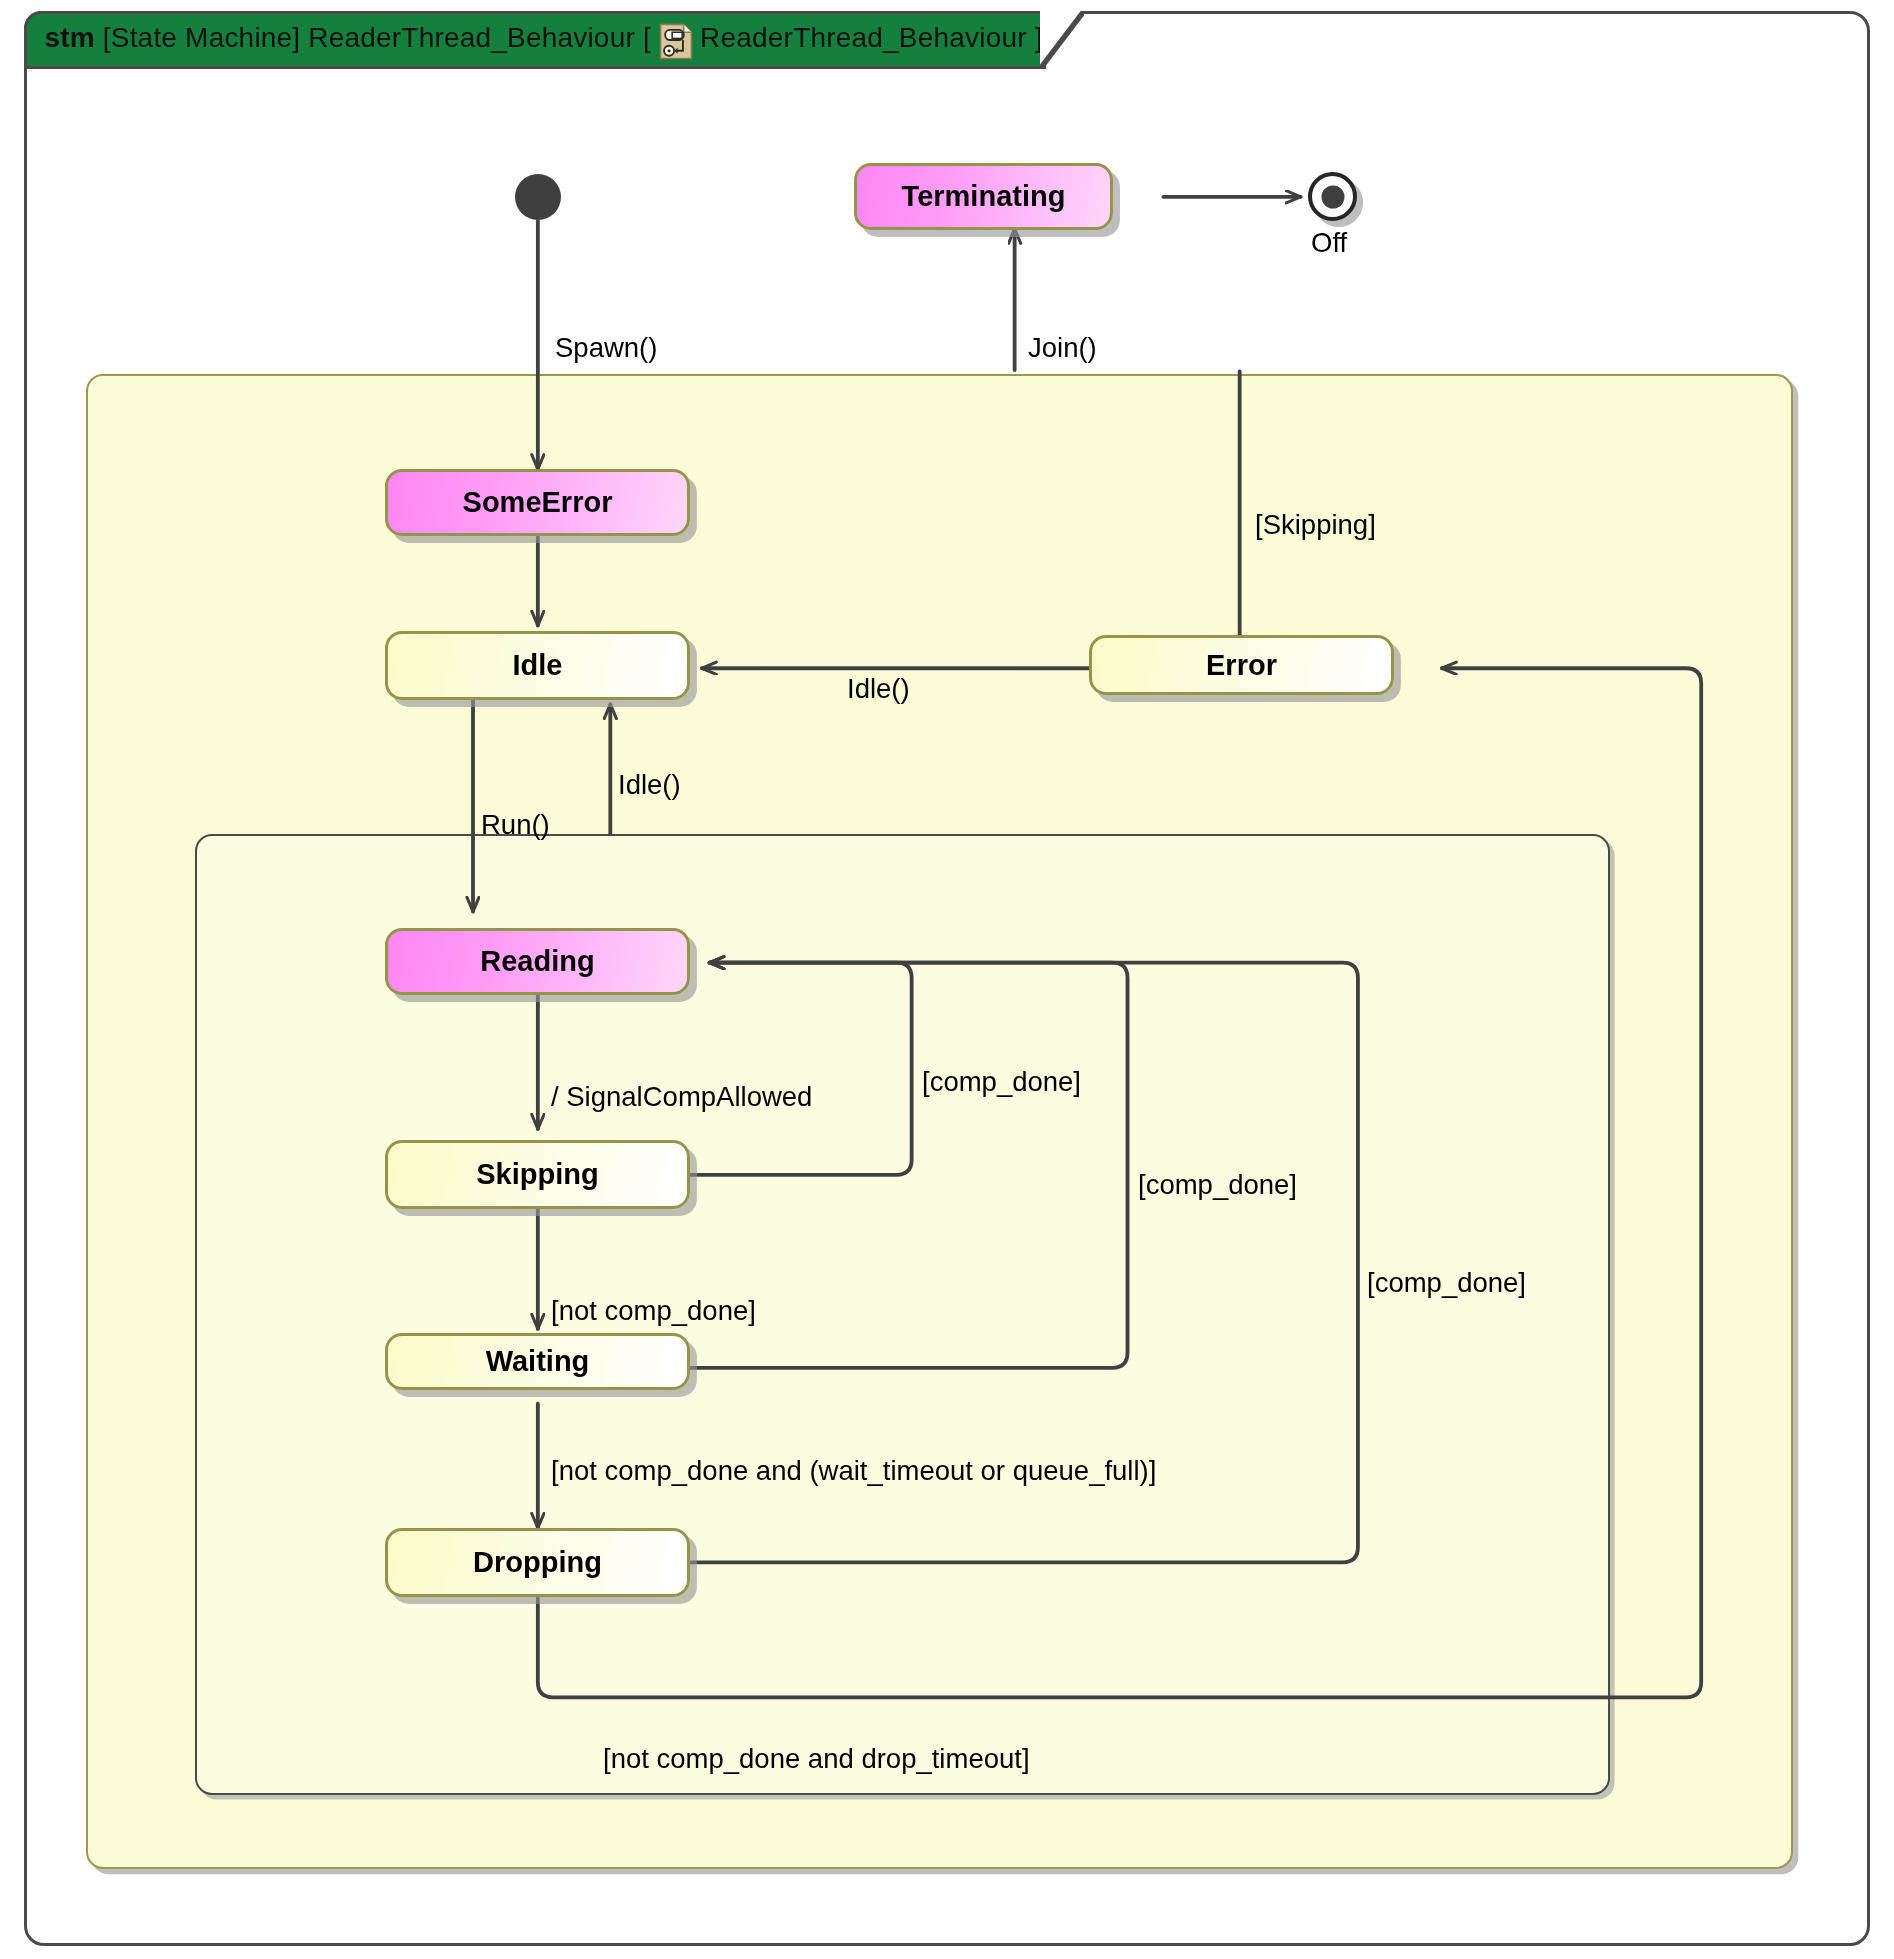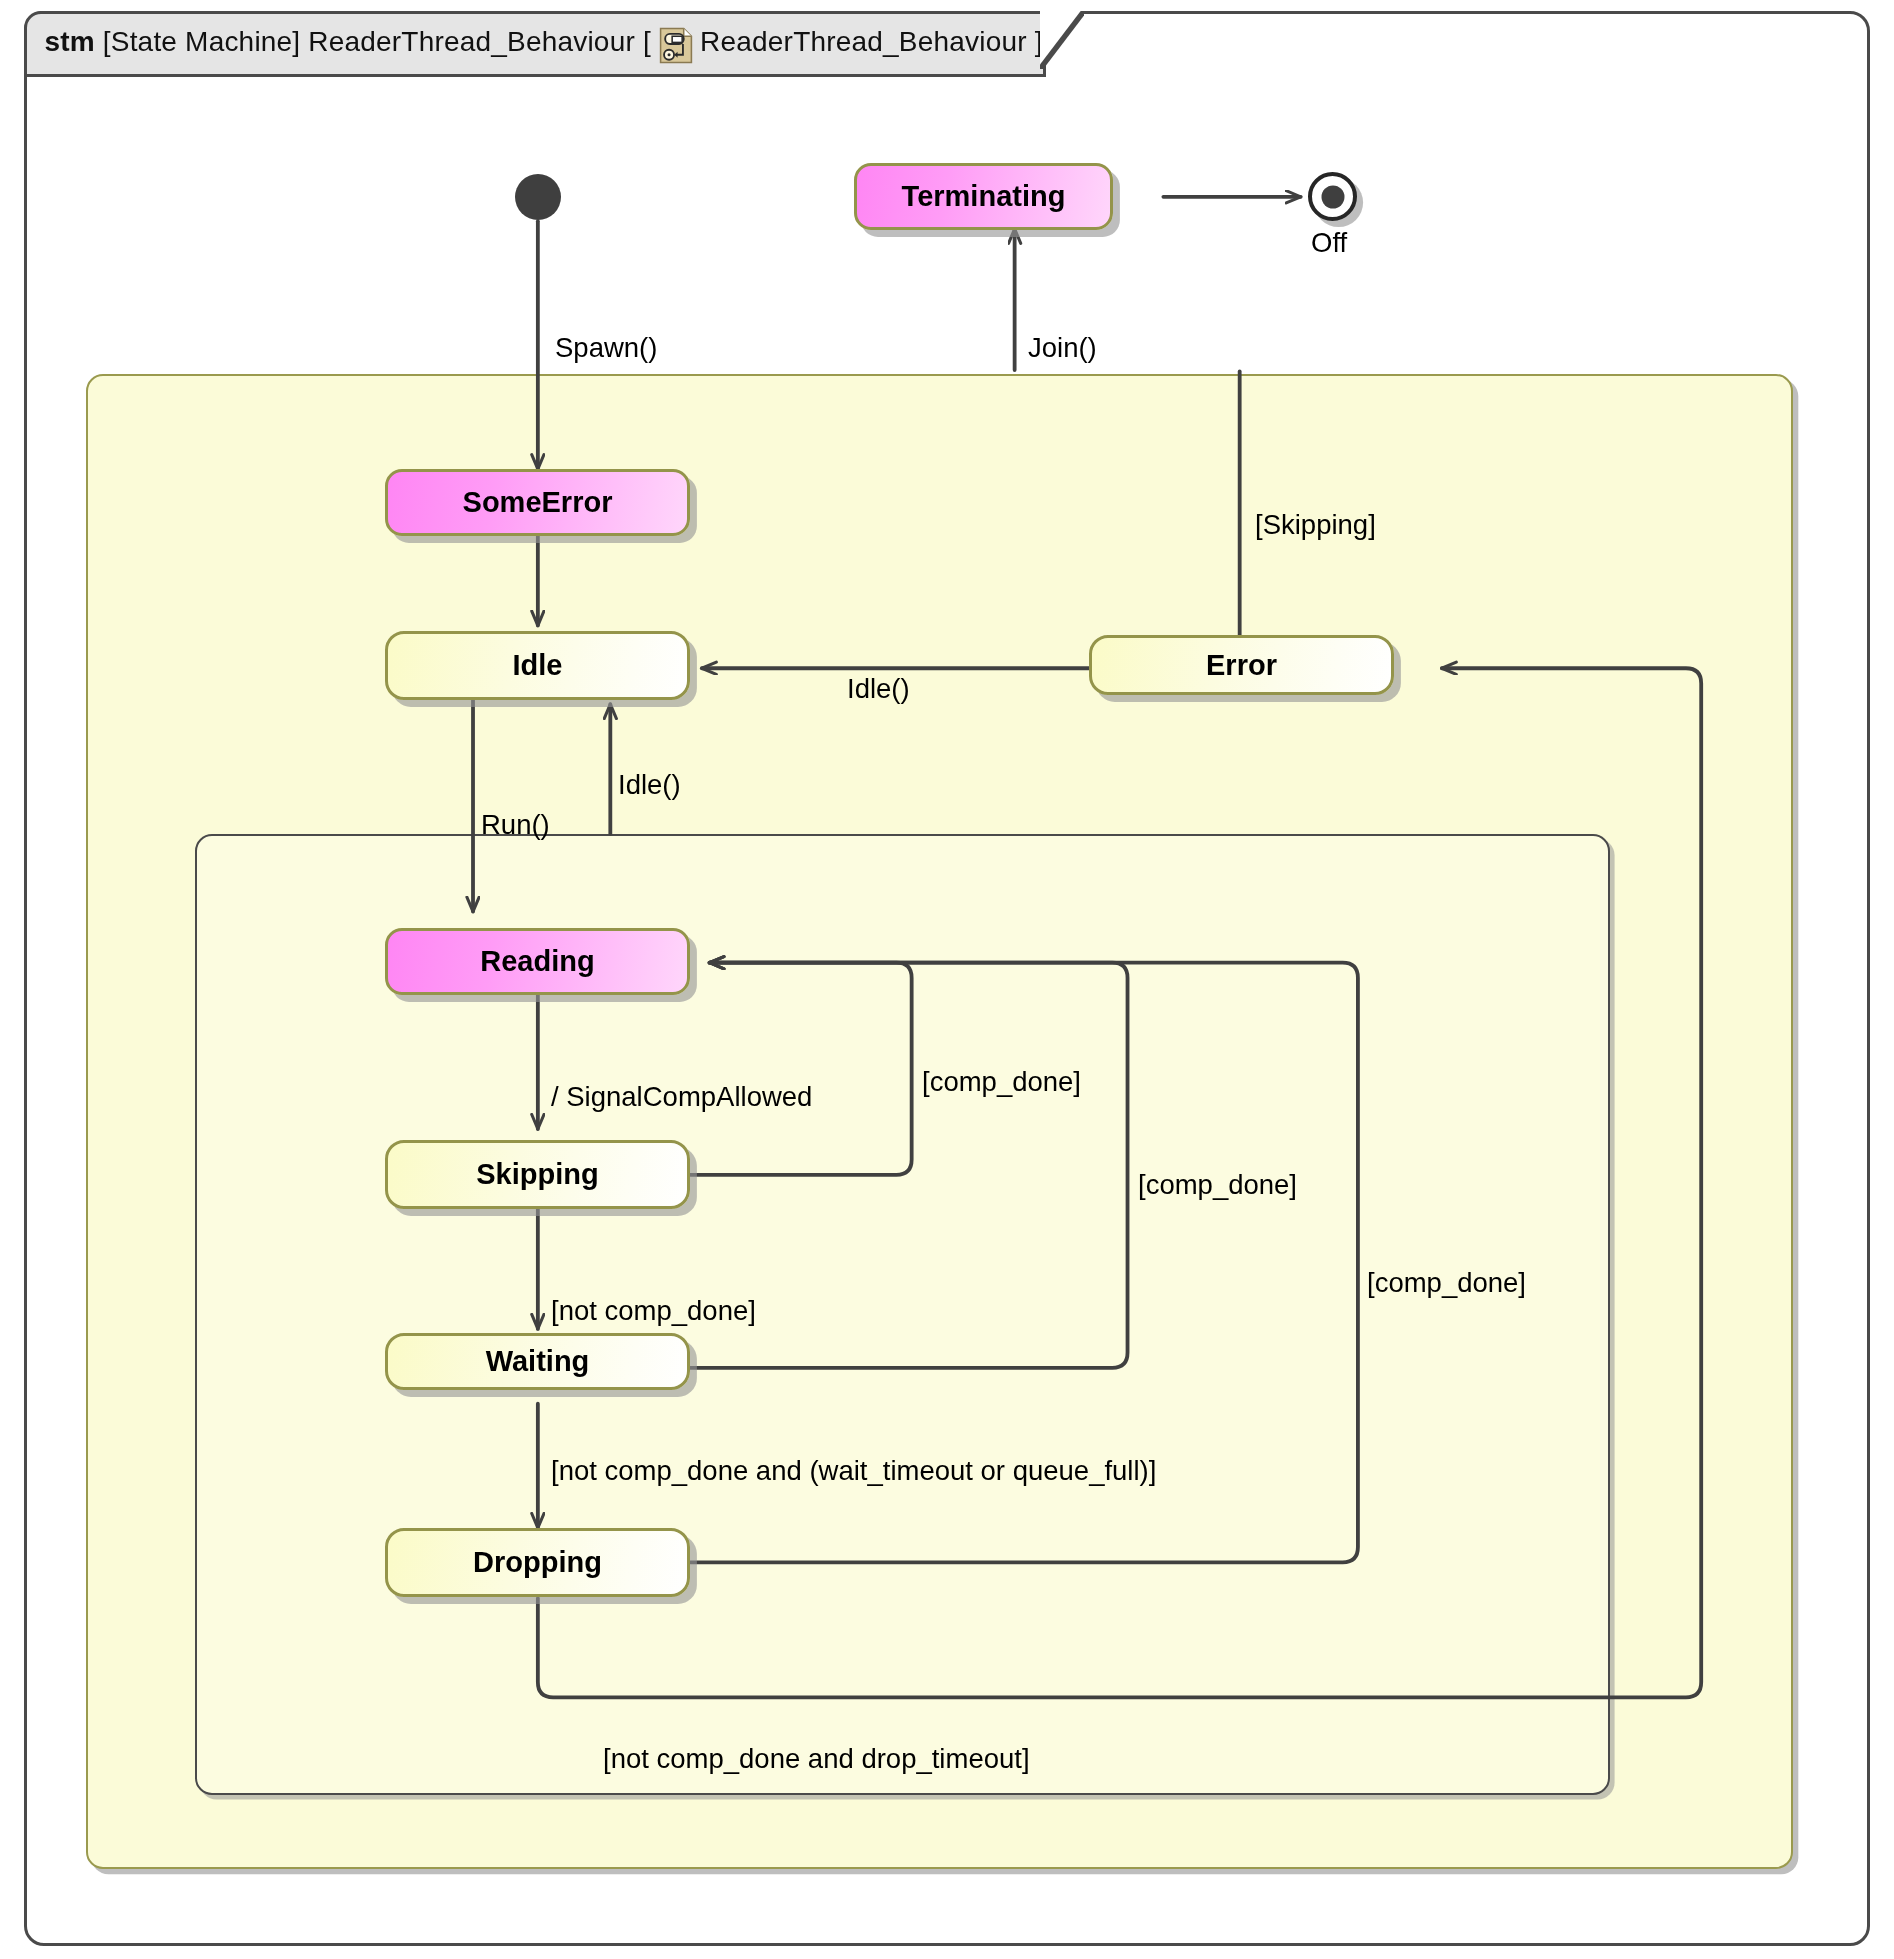--- a/index.html
+++ b/index.html
@@ -5,23 +5,23 @@
   html,body{margin:0;padding:0;background:#ffffff;}
   body{width:1895px;height:1959px;font-family:"Liberation Sans",sans-serif;}
   #stage{position:relative;width:1895px;height:1959px;overflow:hidden;background:#fff;}
 
   
   .frame{
     position:absolute;left:24.4px;top:10.7px;width:1846px;height:1935px;
     border:3.1px solid #4a4a4a;border-radius:20px;background:#ffffff;box-sizing:border-box;
   }
   .frame-title{
-    position:absolute;left:24.4px;top:10.7px;height:66px;
+    position:absolute;left:24.4px;top:10.7px;height:58px;
     border:3.1px solid #4a4a4a;border-bottom-width:3.1px;
-    border-radius:17px 0 0 0;background:#e5e5e5;box-sizing:border-box;
+    border-radius:17px 0 0 0;background:#15803d;box-sizing:border-box;
     padding:0 0 0 17px;display:flex;align-items:center;z-index:6;justify-content:flex-end;
   }
   .frame-title .tail{
     position:absolute;right:-41px;top:-3.1px;width:44px;height:58px;
   }
   .ft-text{font-size:28px;color:#111;white-space:nowrap;letter-spacing:0.2px;}
   .ft-text b{font-weight:bold;}
   .sm-icon{
     display:inline-block;width:34px;height:37px;margin:0 7.6px -3.1px 7.6px;vertical-align:middle;
   }
@@ -43,21 +43,21 @@
 
   
   .state{
     position:absolute;box-sizing:border-box;
     border:3.1px solid #94944a;border-radius:17px;
     display:flex;align-items:center;justify-content:center;
     font-size:29px;font-weight:bold;color:#000;
     box-shadow:6.9px 6.9px 0 0 rgba(150,150,150,.62);
     z-index:4;
   }
-  .state.plain{background:linear-gradient(100deg,#fbfbc8 0%,#fcfce0 42%,#ffffff 100%);border-radius:19px;}
+  .state.plain{background:linear-gradient(100deg,#fbfbc8 0%,#fcfce0 42%,#ffffff 100%);}
   .state.active{background:linear-gradient(100deg,#ff86f4 0%,#ff9cf6 35%,#ffd6fb 100%);}
 
   
   .initial{
     position:absolute;width:46px;height:46px;border-radius:50%;
     background:#3f3f3f;z-index:4;
   }
   .final{
     position:absolute;width:49px;height:49px;border-radius:50%;
     background:#ffffff;border:4.6px solid #262626;box-sizing:border-box;

